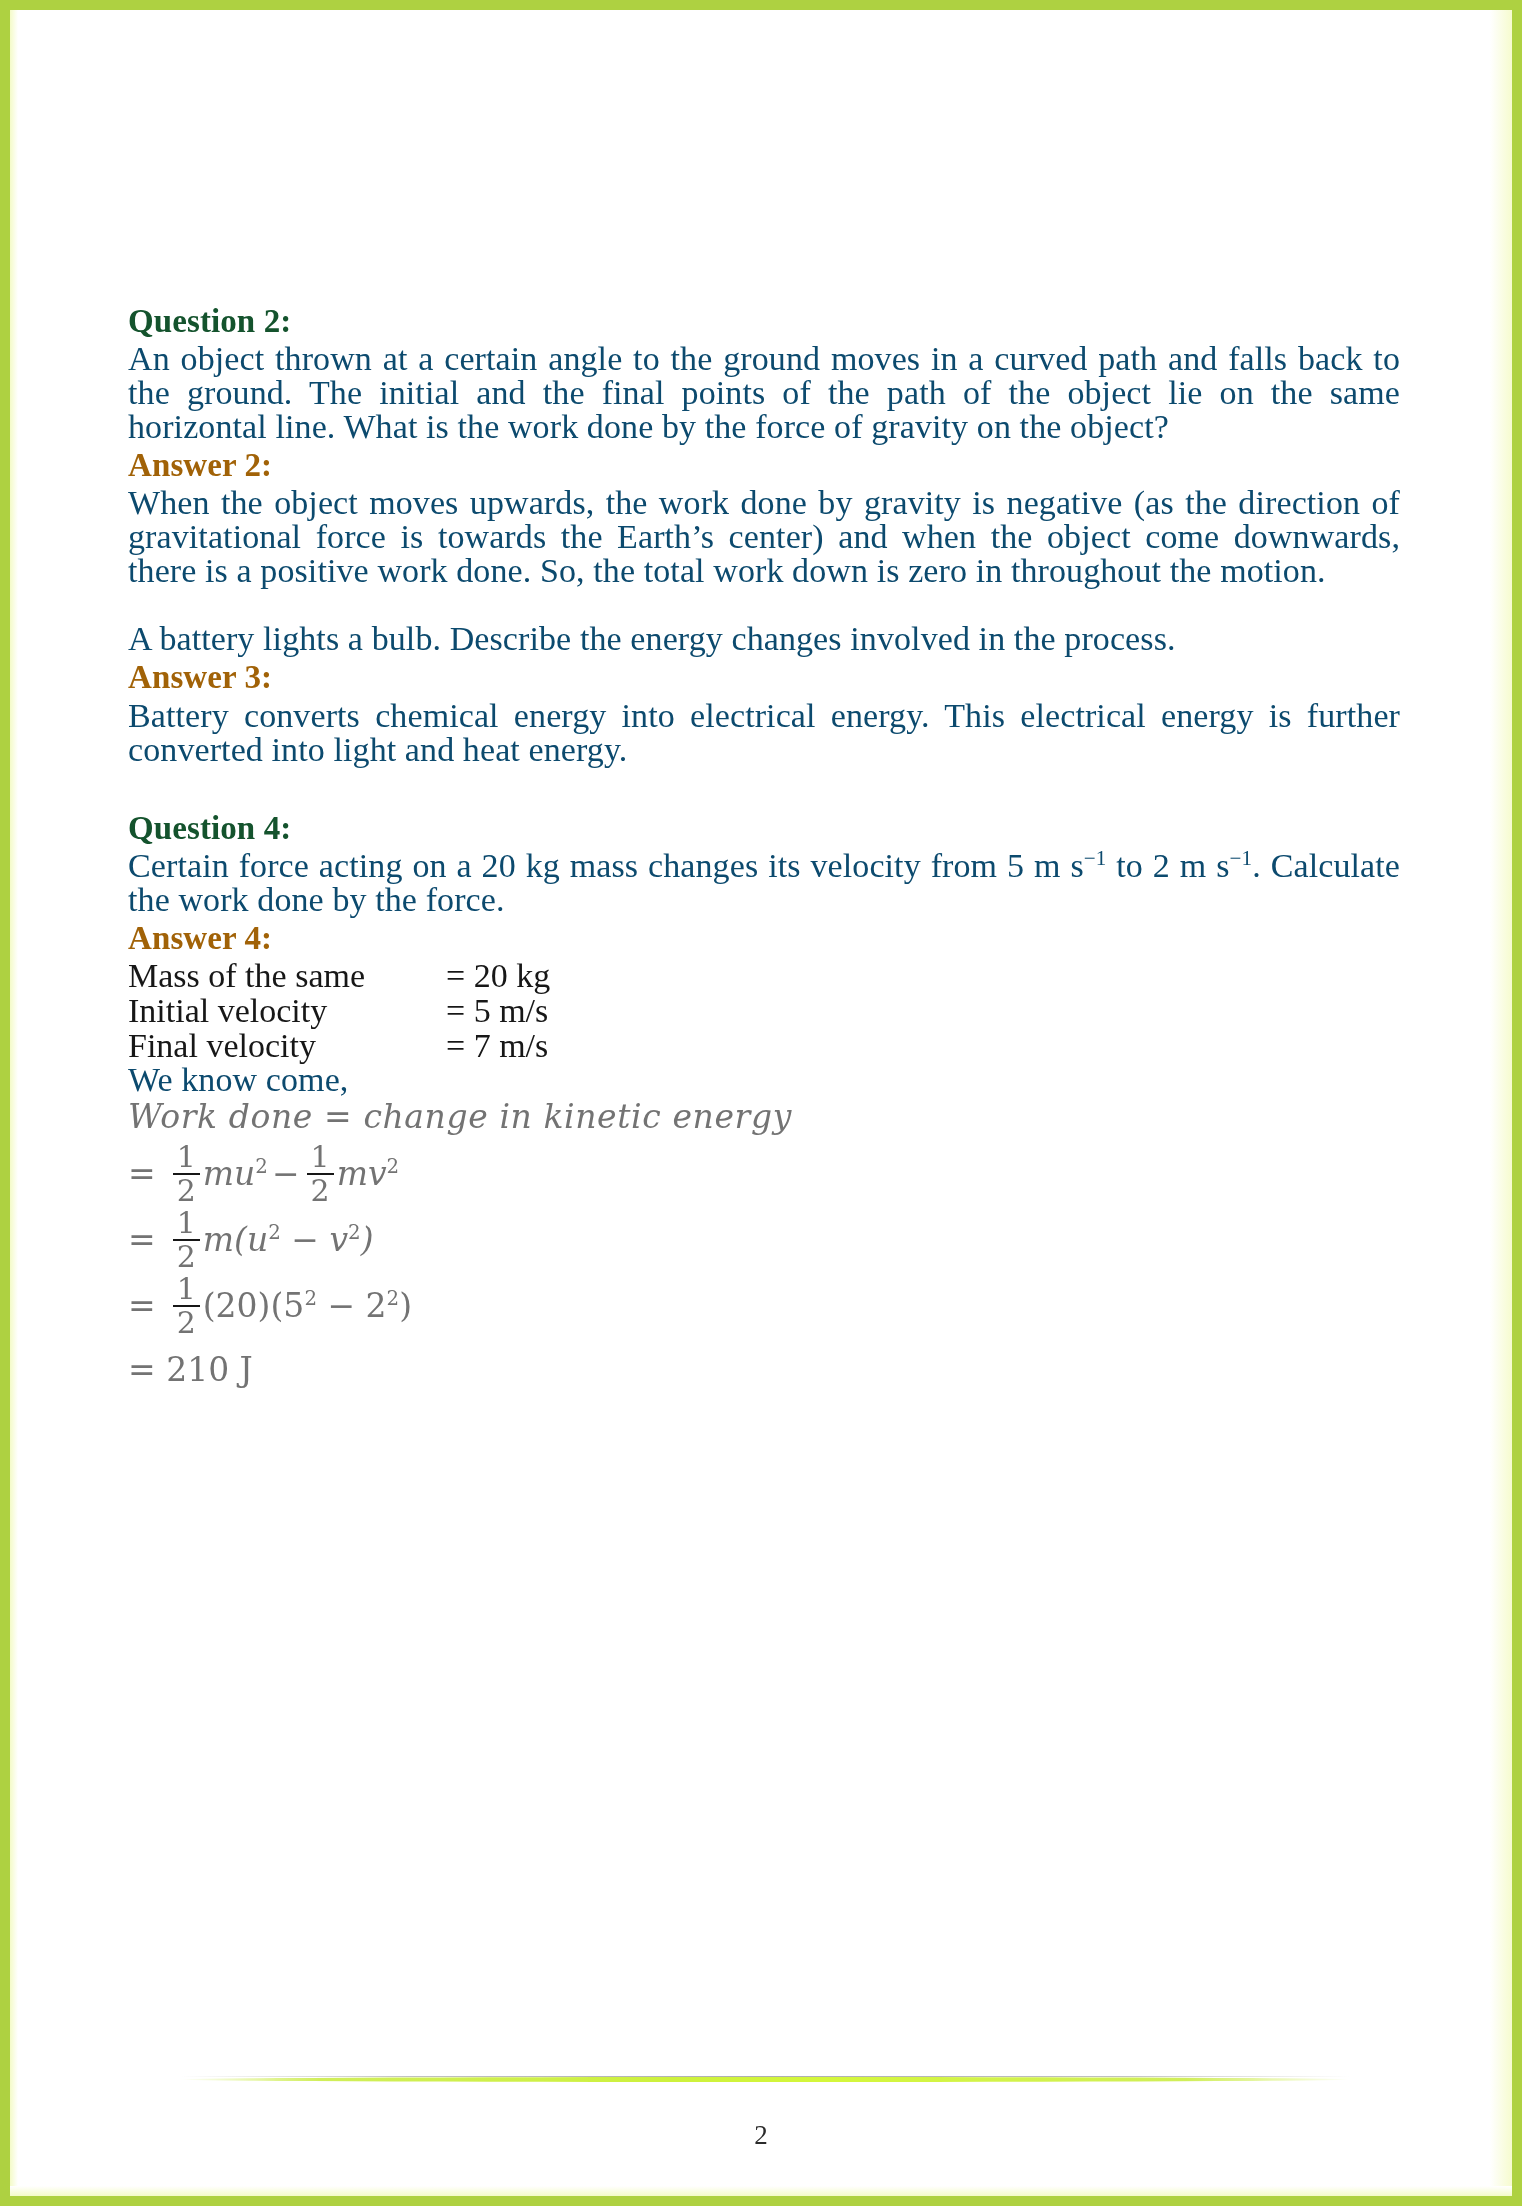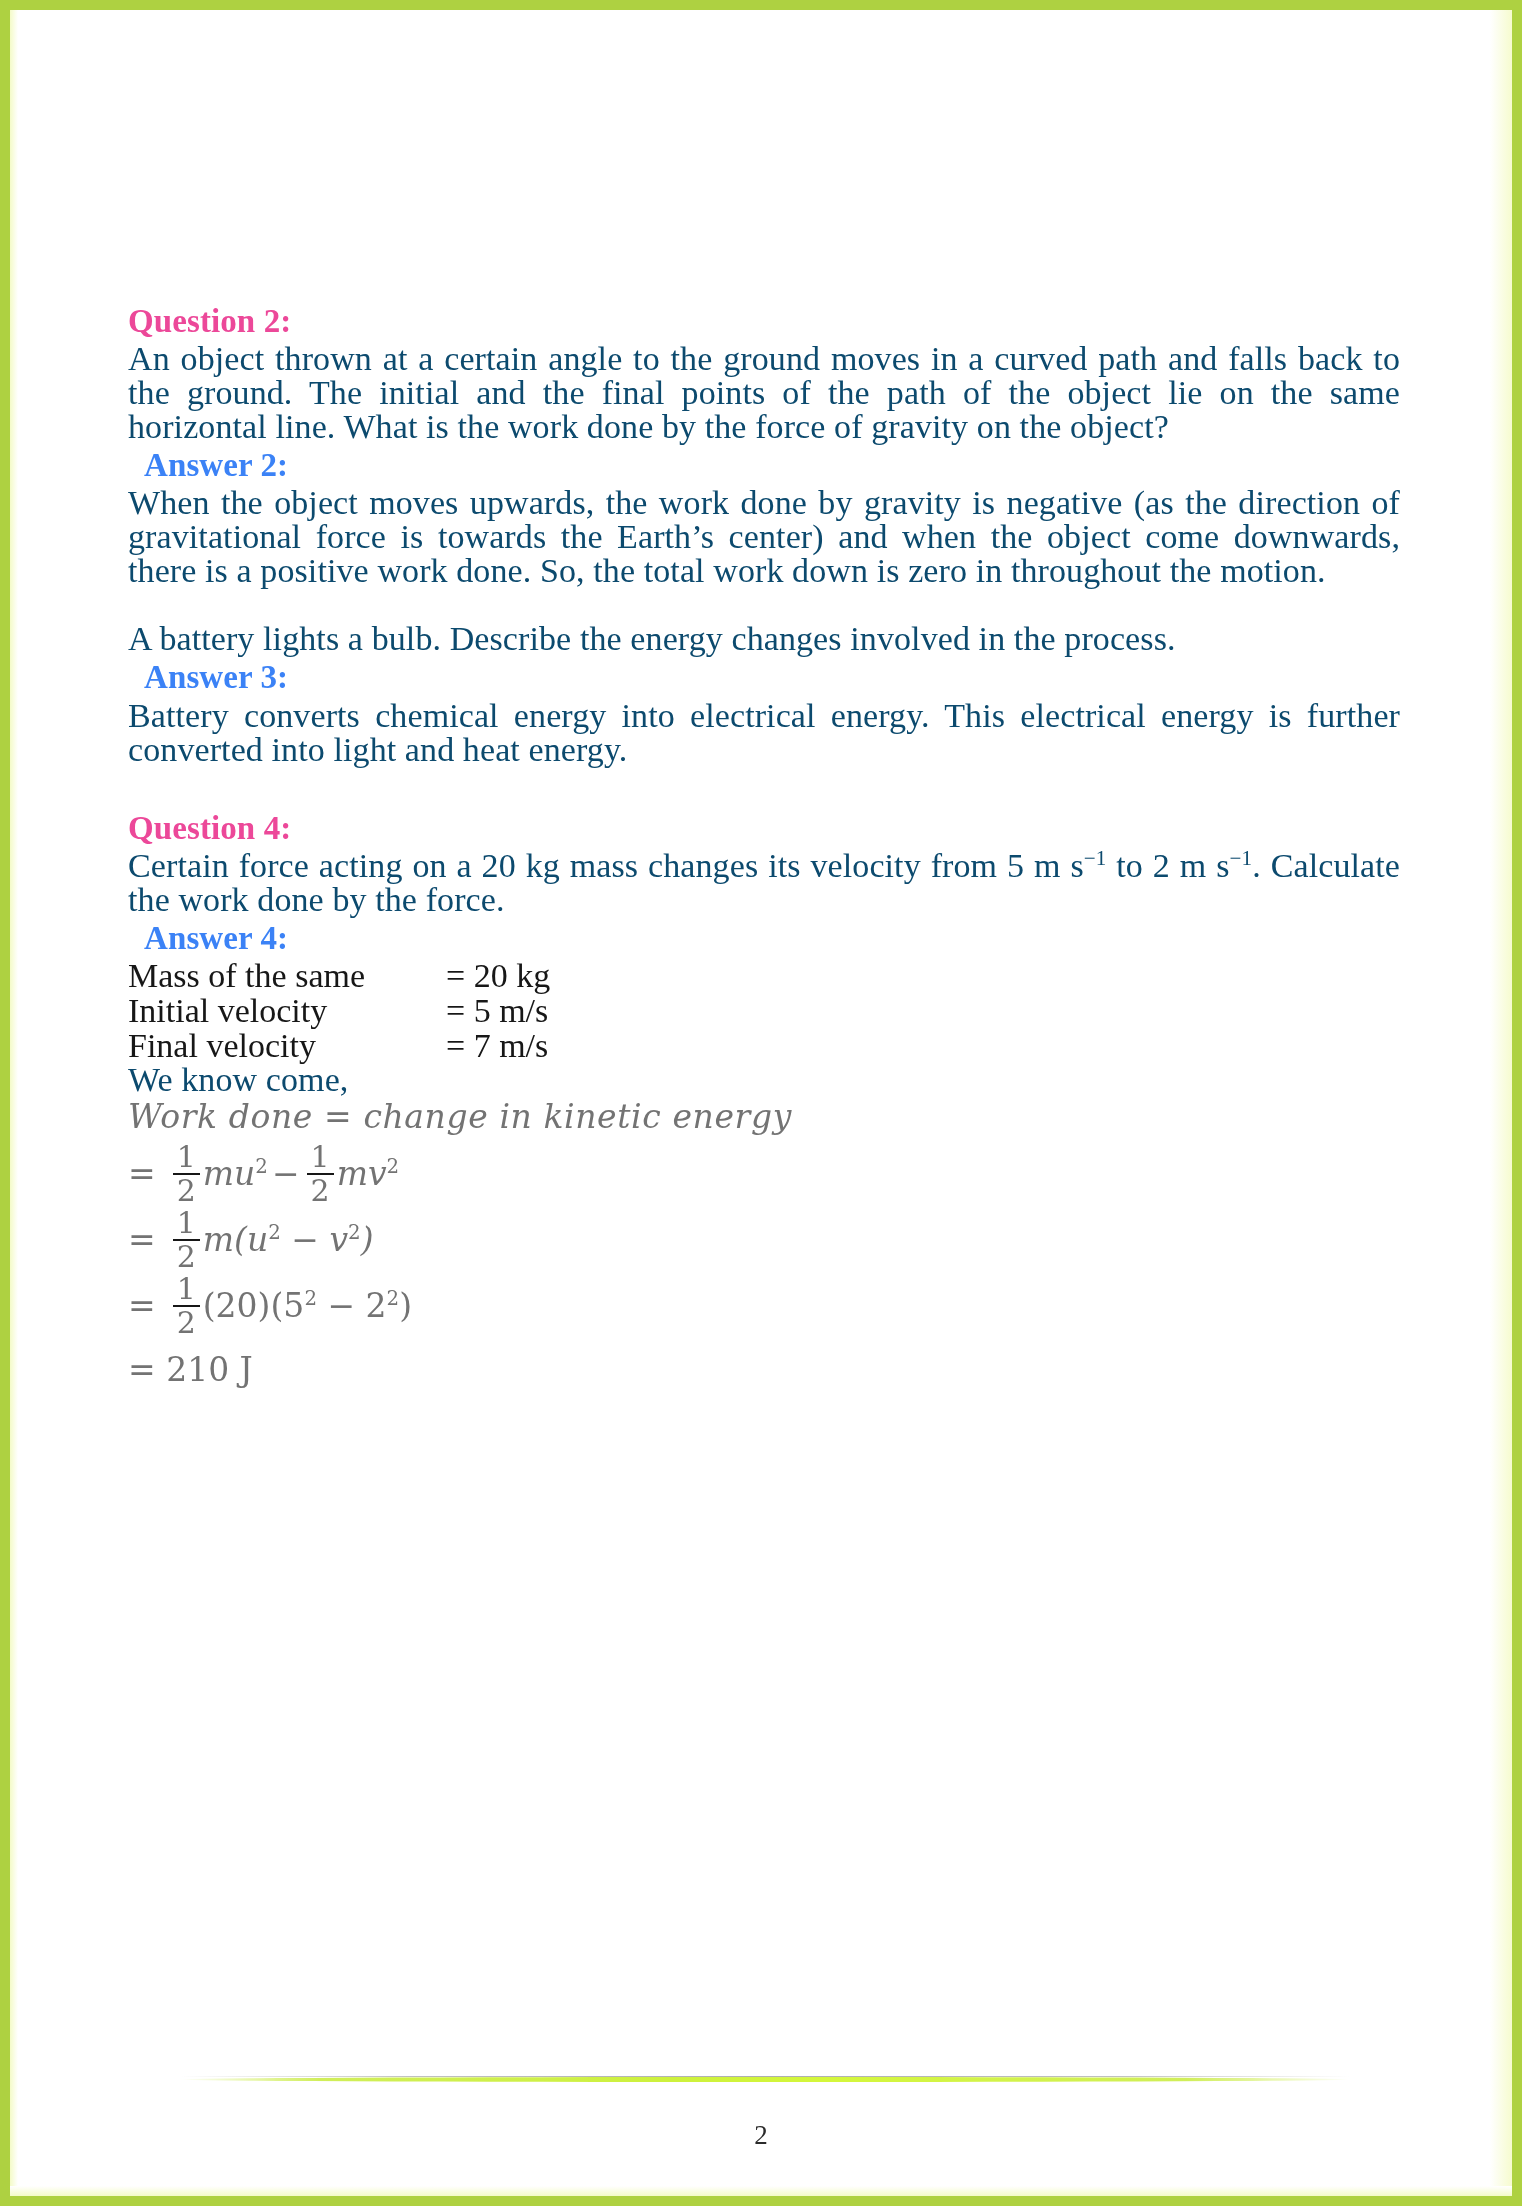--- a/index.html
+++ b/index.html
@@ -57,22 +57,22 @@
     width: 1272px;
   }
 
   h2.qhead {
     margin: 0;
     font-size: 33px;
     font-weight: bold;
     line-height: 1.28;
     letter-spacing: 0.1px;
   }
-  h2.qhead.q { color: #ec4899; }
-  h2.qhead.a { color: #3b82f6; margin-left: 16px; }
+  h2.qhead.q { color: #14532d; }
+  h2.qhead.a { color: #a16207; }
 
   p.body {
     margin: 0;
     font-size: 34px;
     line-height: 1.0;
     color: #0c4a6e;
     text-align: justify;
     text-justify: inter-word;
     letter-spacing: 0.1px;
   }

